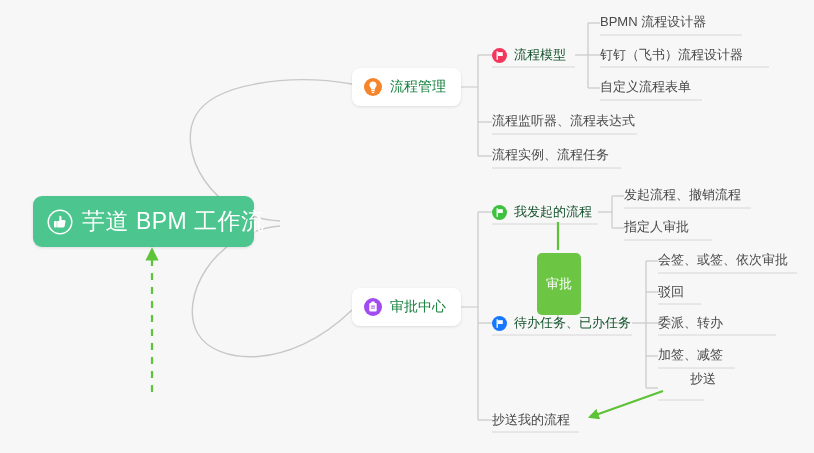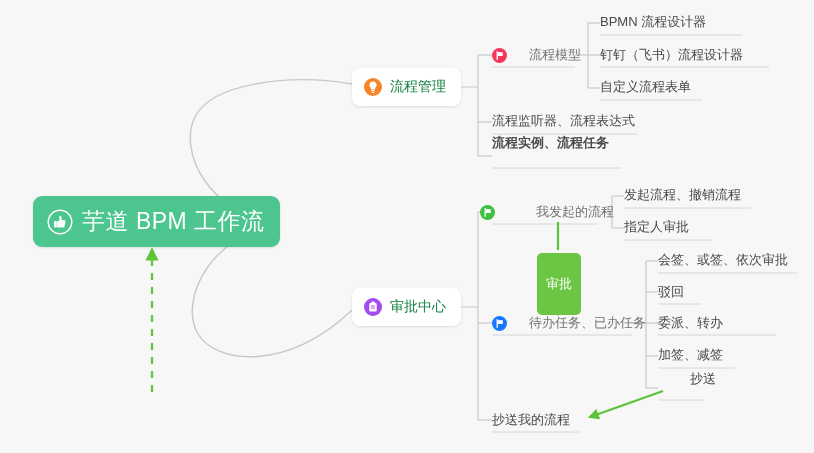--- a/index.html
+++ b/index.html
@@ -27,21 +27,21 @@
     width: 814px;
     height: 453px;
     pointer-events: none;
   }
 
   
   .root-node {
     position: absolute;
     left: 33px;
     top: 196px;
-    width: 247px;
+    width: 221px;
     height: 51px;
     background: #4cc58f;
     border-radius: 9px;
     box-shadow: 0 1px 3px rgba(0,0,0,0.10);
     display: flex;
     align-items: center;
     padding-left: 14px;
     box-sizing: border-box;
   }
   .root-label {
@@ -85,22 +85,22 @@
   .sub-node {
     position: absolute;
     display: flex;
     align-items: center;
     white-space: nowrap;
     padding-bottom: 4px;
     box-sizing: border-box;
   }
   .sub-label {
     font-size: 13px;
-    color: #737373;
-    margin-left: 22px;
+    color: #14532d;
+    margin-left: 7px;
     text-align: center;
   }
 
   
   .leaf-node {
     position: absolute;
     white-space: nowrap;
     font-size: 13px;
     color: #4a4a4a;
     padding-bottom: 6px;
@@ -239,36 +239,36 @@
       </svg>
     </span>
     <span class="sub-label">流程模型</span>
   </div>
 
   <div class="leaf-node" style="left:600px; top:13px;">BPMN 流程设计器</div>
   <div class="leaf-node" style="left:600px; top:46px;">钉钉（飞书）流程设计器</div>
   <div class="leaf-node" style="left:600px; top:78px;">自定义流程表单</div>
 
   <div class="leaf-node" style="left:492px; top:112px;">流程监听器、流程表达式</div>
-  <div class="leaf-node" style="left:492px; top:134px;font-weight:bold;">流程实例、流程任务</div>
+  <div class="leaf-node" style="left:492px; top:146px;">流程实例、流程任务</div>
 
   <div class="branch-card" id="branch-approval">
     <span class="icon">
       <svg width="18" height="18" viewBox="0 0 18 18">
         <circle cx="9" cy="9" r="9" fill="#a24bf0"></circle>
         <rect x="5.3" y="4.9" width="7.4" height="8.6" rx="1.2" fill="#ffffff"></rect>
         <rect x="7.2" y="3.4" width="3.6" height="2.2" rx="0.9" fill="#ffffff"></rect>
         <rect x="7.0" y="7.6" width="4.0" height="0.95" fill="#a24bf0"></rect>
         <rect x="7.0" y="9.6" width="4.0" height="0.95" fill="#a24bf0"></rect>
       </svg>
     </span>
     <span class="branch-label">审批中心</span>
   </div>
 
-  <div class="sub-node" style="left:480px; top:203px;gap:19px;">
+  <div class="sub-node" style="left:492px; top:203px;">
     <span class="icon">
       <svg width="15" height="15" viewBox="0 0 15 15">
         <circle cx="7.5" cy="7.5" r="7.5" fill="#3ec13e"></circle>
         <path d="M5.2 3.7 L5.2 11.3" stroke="#ffffff" stroke-width="1.3" stroke-linecap="round"></path>
         <path d="M5.9 4.2 L10.8 4.2 L10.8 8.0 L5.9 8.0 Z" fill="#ffffff"></path>
       </svg>
     </span>
     <span class="sub-label">我发起的流程</span>
   </div>
 

